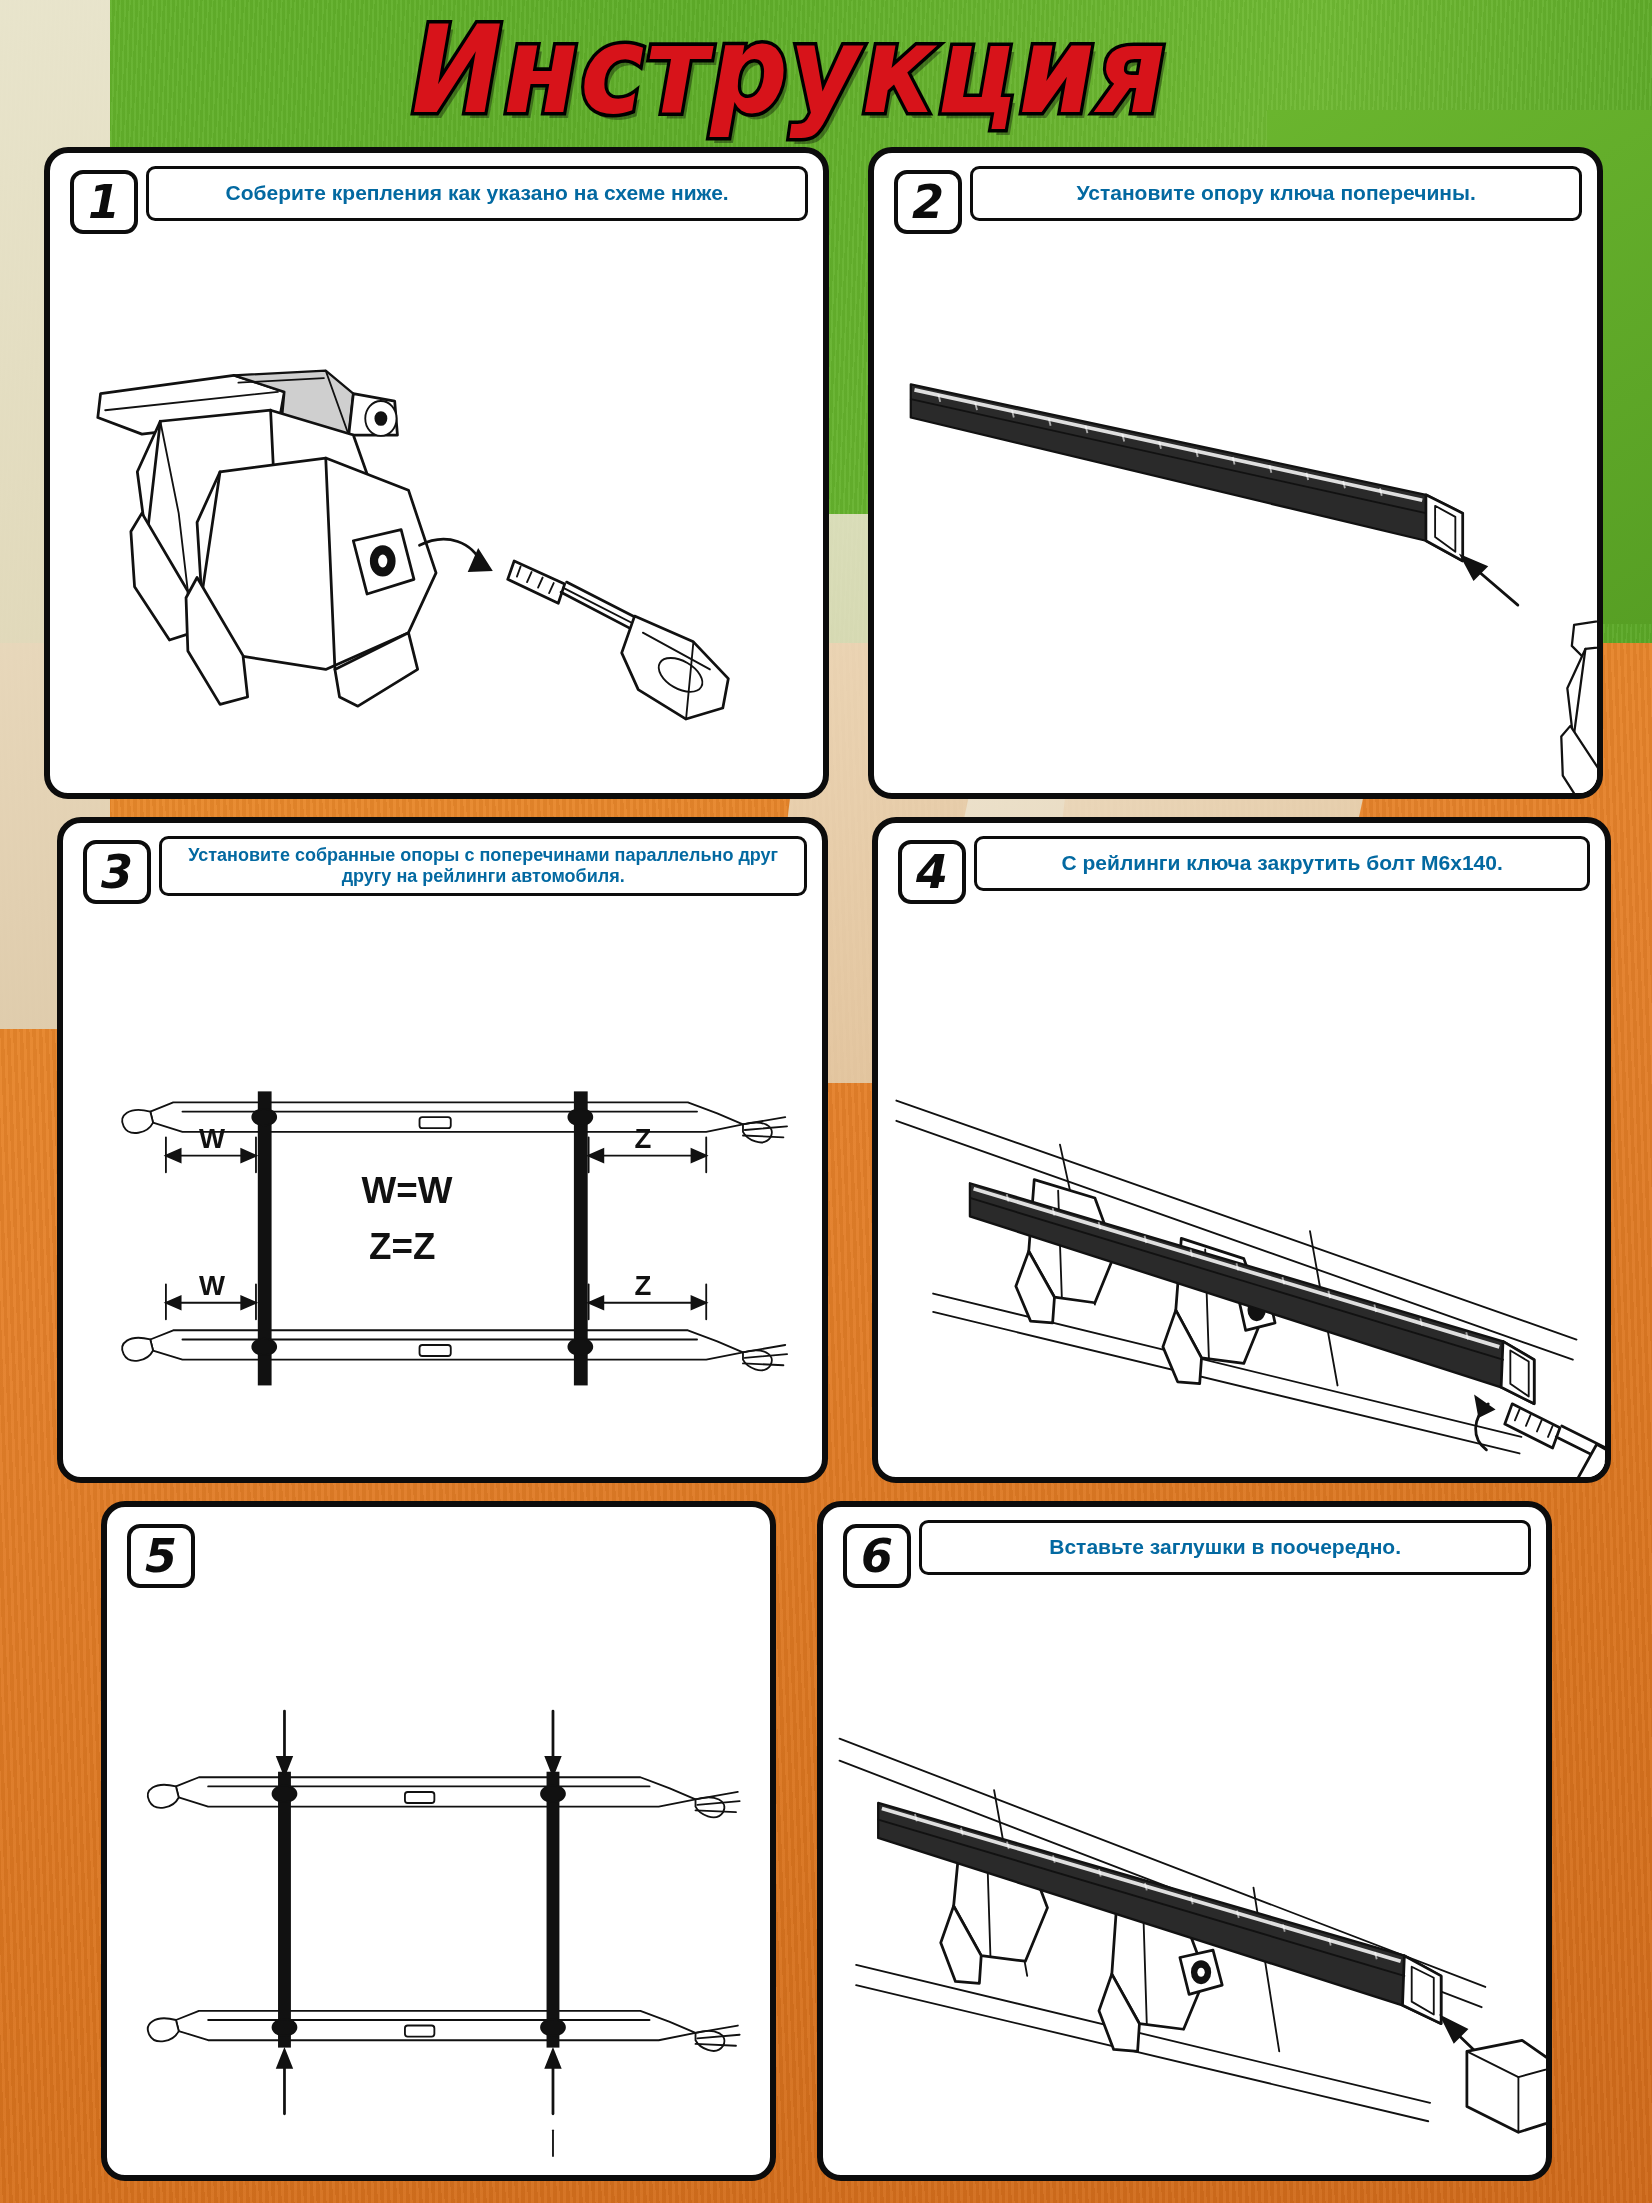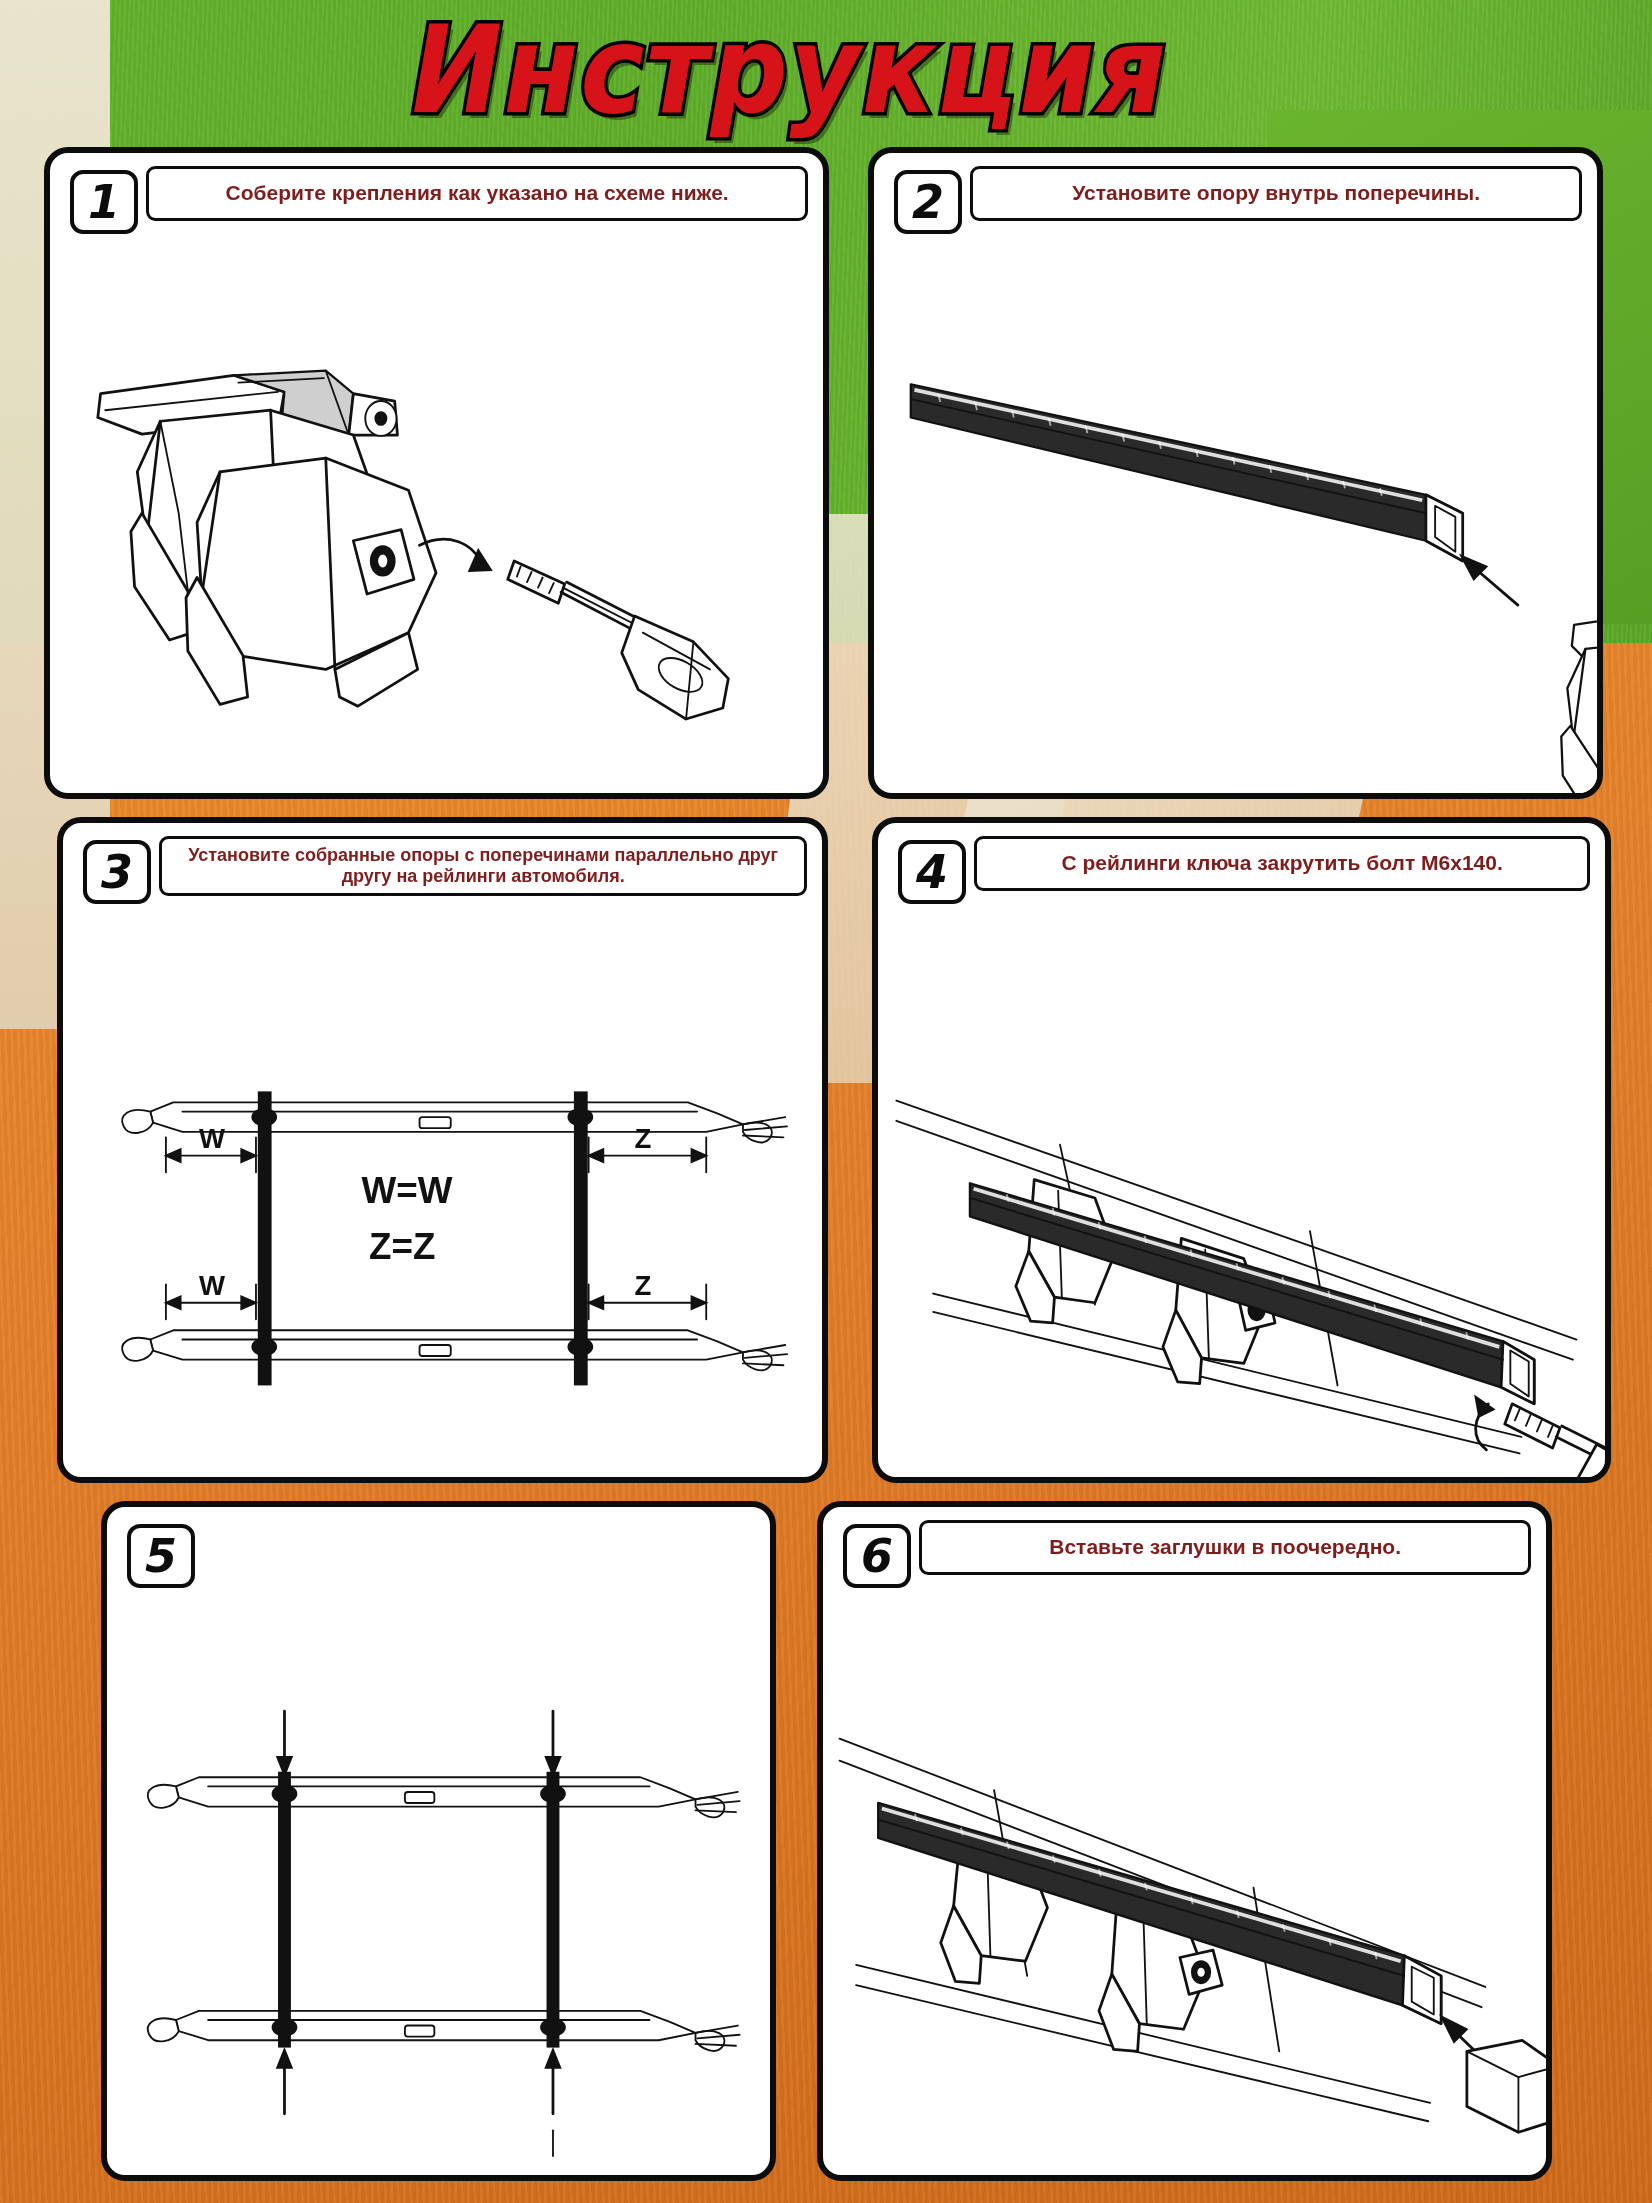--- a/index.html
+++ b/index.html
@@ -163,21 +163,21 @@
     border-radius: 9.2px;
     background: #fff;
     box-sizing: border-box;
     display: flex;
     align-items: center;
     justify-content: center;
     padding: 5.5px 11px;
     font-size: 21px;
     font-weight: 700;
     line-height: 1.18;
-    color: #7f1d1d;
+    color: #0369a1;
     text-align: center;
   }
   .step-text.two-line { font-size: 18px; }
   .art {
     position: absolute;
     left: 0;
     top: 84px;
     right: 0;
     bottom: 0;
   }
@@ -283,21 +283,21 @@
             <ellipse class="fillw2" cx="686" cy="476" rx="26" ry="15" transform="rotate(30 686 476)"></ellipse>
             <path class="ln2" d="M700 440 L692 524"></path>
           </g>
         </svg>
       </div>
     </div>
 
     <div class="panel p2">
       <div class="step-head">
         <div class="step-num">2</div>
-        <div class="step-text">Установите опору внутрь поперечины.</div>
+        <div class="step-text">Установите опору ключа поперечины.</div>
       </div>
       <div class="art">
         <svg viewBox="0 0 786 604" preserveAspectRatio="xMidYMid meet">
 
           <g>
             <path class="fdark" d="M40 160 L600 280 L640 300 L640 352 L600 330 L40 196 Z"></path>
             <path class="fillw" d="M600 280 L640 300 L640 352 L600 330 Z"></path>
             <path class="ln2" d="M610 292 L632 304 L632 342 L610 326 Z"></path>
 
             <path d="M44 166 L596 286" stroke="#ffffff" stroke-width="4" fill="none" opacity=".85"></path>

